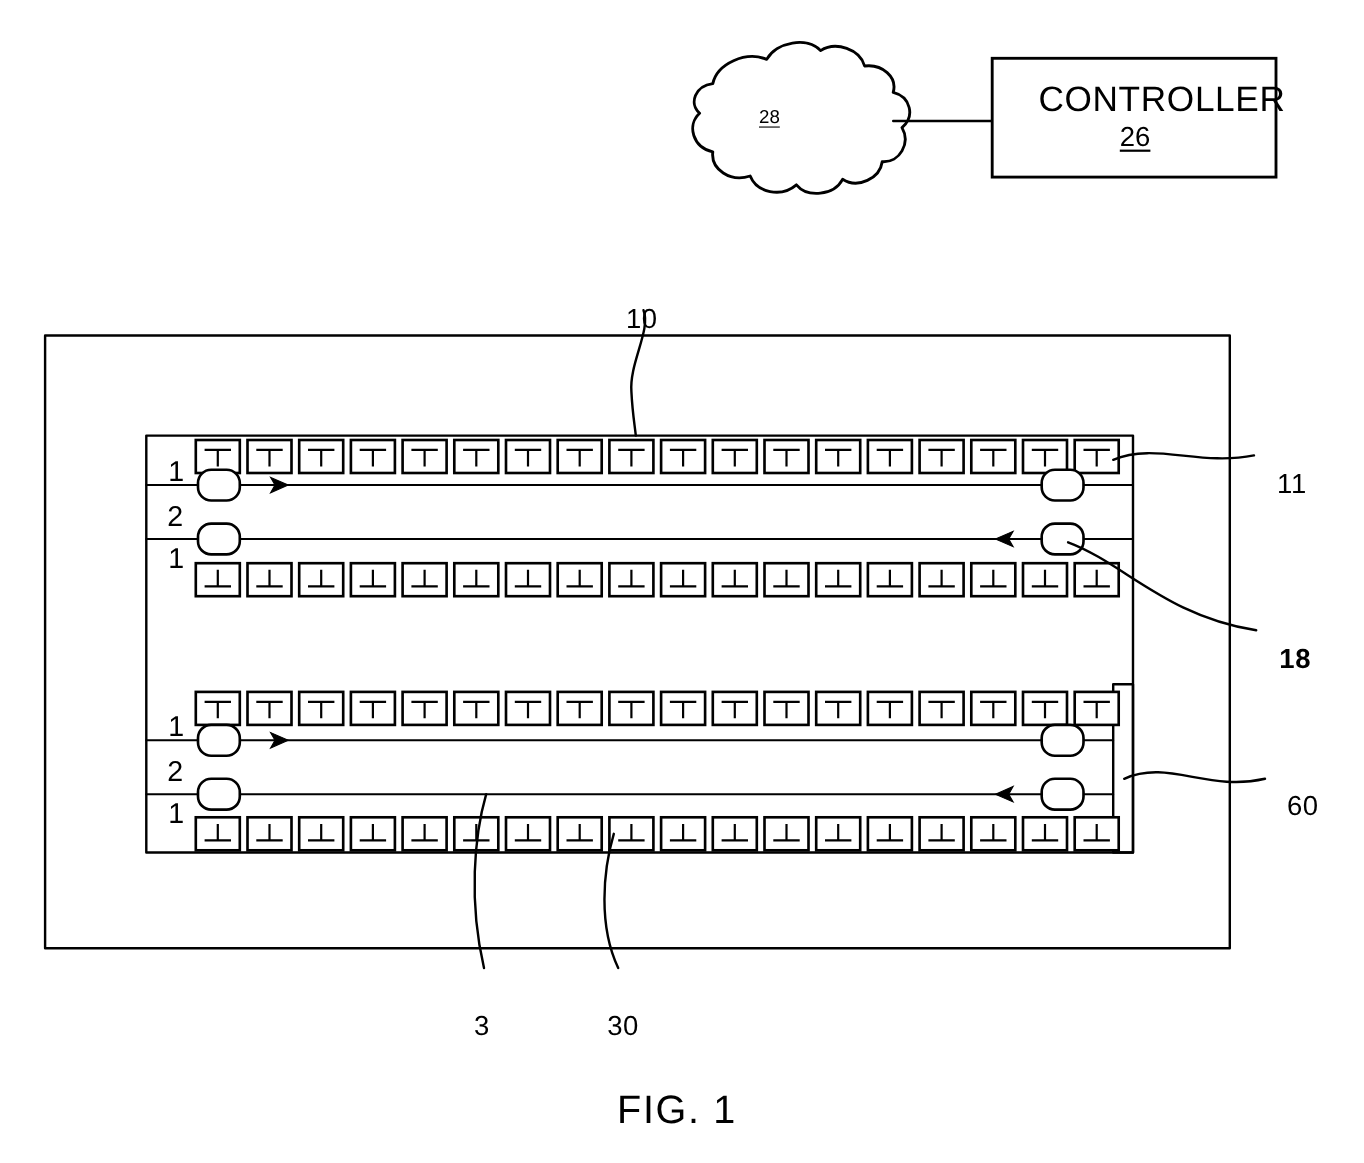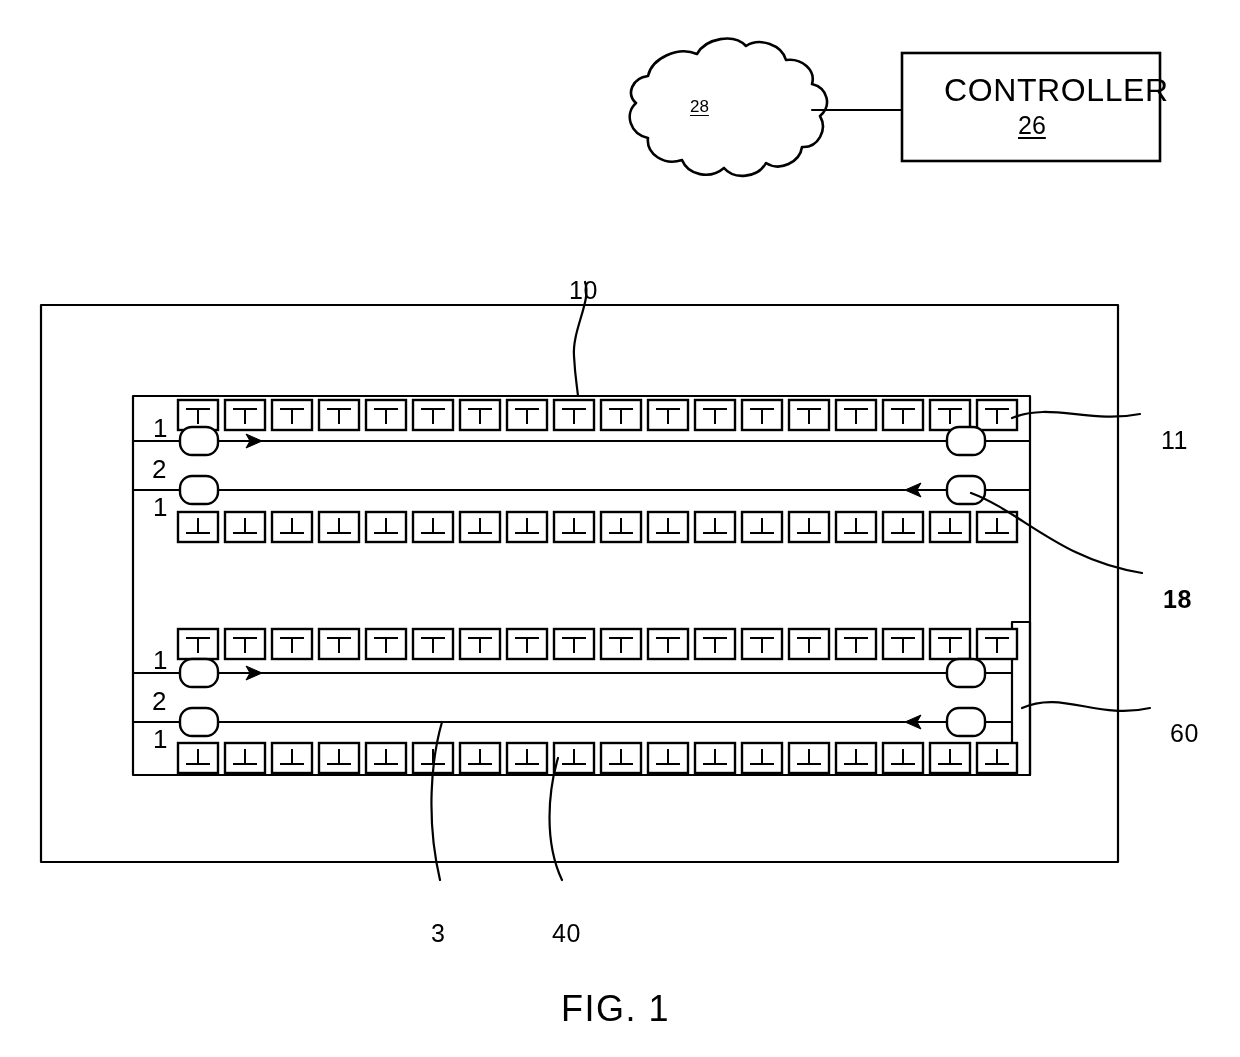--- a/index.html
+++ b/index.html
@@ -520,21 +520,21 @@
   <div class="lbl ctrl-num" style="left:1018px; top:113px;">26</div>
 
   <div class="lbl ref-num" style="left:569px; top:250px;">10</div>
 
   <div class="lbl ref-num" style="left:1161px; top:400px;">11</div>
 
   <div class="lbl ref-num" style="left:431px; top:893px;">3</div>
 
   <div class="lbl ref-num" style="left:1163px; top:559px;font-weight:bold;">18</div>
 
-  <div class="lbl ref-num" style="left:552px; top:893px;">40</div>
+  <div class="lbl ref-num" style="left:552px; top:893px;">30</div>
 
   <div class="lbl ref-num" style="left:1170px; top:693px;">60</div>
 
   <div class="lbl lane-num" style="left:153px; top:415px;">1</div>
   <div class="lbl lane-num" style="left:152px; top:456px;">2</div>
   <div class="lbl lane-num" style="left:153px; top:494px;">1</div>
 
   <div class="lbl lane-num" style="left:153px; top:647px;">1</div>
   <div class="lbl lane-num" style="left:152px; top:688px;">2</div>
   <div class="lbl lane-num" style="left:153px; top:726px;">1</div>

